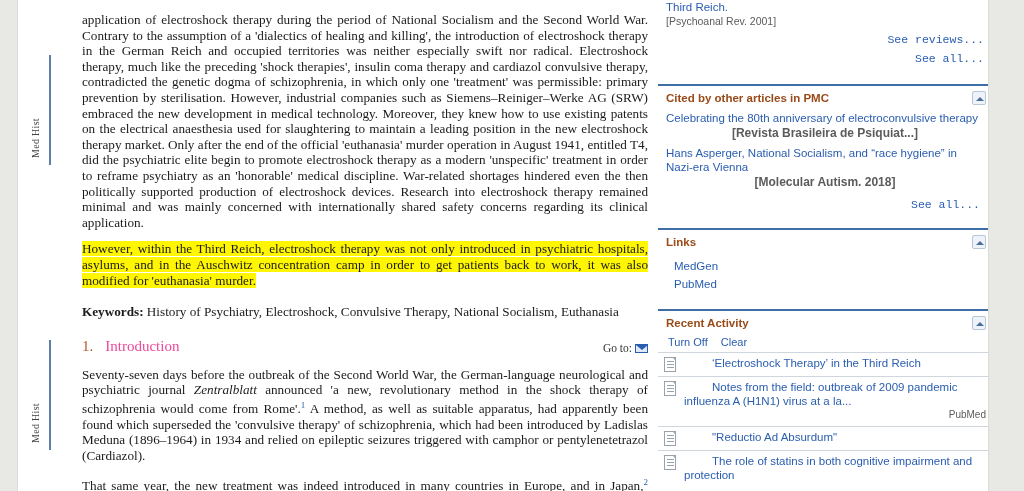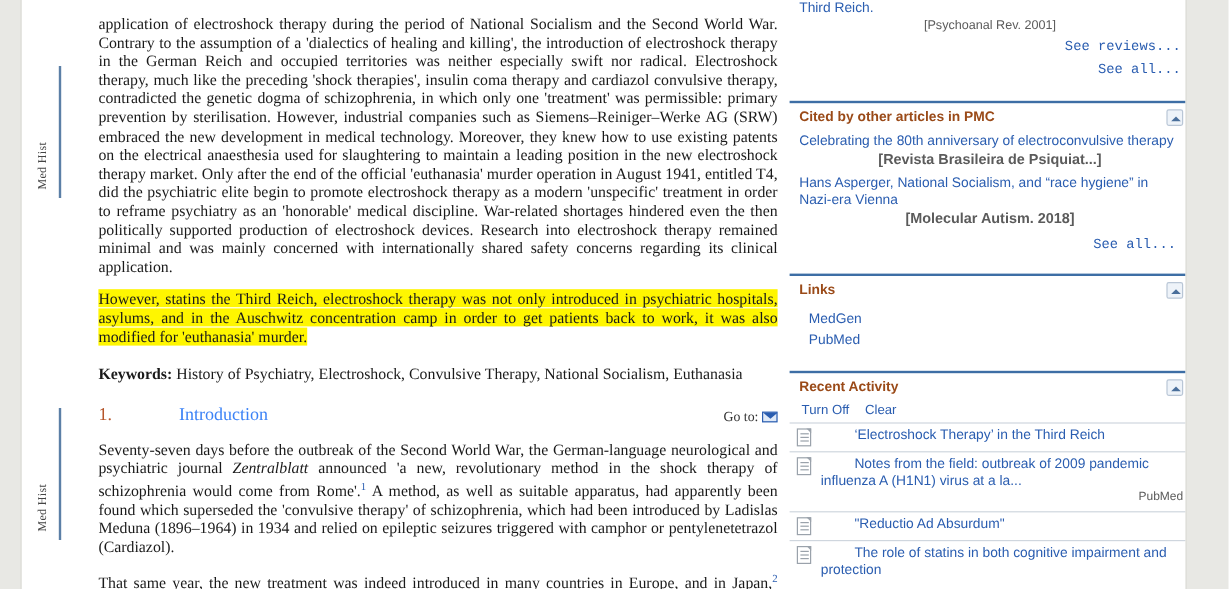--- a/index.html
+++ b/index.html
@@ -83,24 +83,23 @@
     margin: 14px 0 12px 0;
     position: relative;
   }
   .sec-num {
     color: #b5552a;
     font-size: 15px;
     font-family: "Liberation Serif", serif;
     margin-right: 12px;
   }
   .sec-title {
-    color: #3b82f6;
+    color: #ec4899;
     font-size: 15px;
     font-family: "Liberation Serif", serif;
-    margin-left: 44px;
   }
   .goto {
     position: absolute;
     right: 0;
     bottom: 1px;
     font-size: 11.5px;
     color: #333;
     font-family: "Liberation Serif", serif;
     white-space: nowrap;
   }
@@ -274,42 +273,42 @@
     <div class="vert-rule" style="top:55px; height:110px;"></div>
     <div class="vert-label" style="top:158px;">Med Hist</div>
     <div class="vert-rule" style="top:340px; height:110px;"></div>
     <div class="vert-label" style="top:443px;">Med Hist</div>
   </div>
 
   <div class="article">
 
     <p class="p-first">application of electroshock therapy during the period of National Socialism and the Second World War. Contrary to the assumption of a 'dialectics of healing and killing', the introduction of electroshock therapy in the German Reich and occupied territories was neither especially swift nor radical. Electroshock therapy, much like the preceding 'shock therapies', insulin coma therapy and cardiazol convulsive therapy, contradicted the genetic dogma of schizophrenia, in which only one 'treatment' was permissible: primary prevention by sterilisation. However, industrial companies such as Siemens–Reiniger–Werke AG (SRW) embraced the new development in medical technology. Moreover, they knew how to use existing patents on the electrical anaesthesia used for slaughtering to maintain a leading position in the new electroshock therapy market. Only after the end of the official 'euthanasia' murder operation in August 1941, entitled T4, did the psychiatric elite begin to promote electroshock therapy as a modern 'unspecific' treatment in order to reframe psychiatry as an 'honorable' medical discipline. War-related shortages hindered even the then politically supported production of electroshock devices. Research into electroshock therapy remained minimal and was mainly concerned with internationally shared safety concerns regarding its clinical application.</p>
 
-    <p><span class="hl">However, statins the Third Reich, electroshock therapy was not only introduced in psychiatric hospitals, asylums, and in the Auschwitz concentration camp in order to get patients back to work, it was also modified for 'euthanasia' murder.</span></p>
+    <p><span class="hl">However, within the Third Reich, electroshock therapy was not only introduced in psychiatric hospitals, asylums, and in the Auschwitz concentration camp in order to get patients back to work, it was also modified for 'euthanasia' murder.</span></p>
 
     <p class="kw-line"><span class="kw-label">Keywords:</span> <span>History of Psychiatry, Electroshock, Convulsive Therapy, National Socialism, Euthanasia</span></p>
 
     <div class="section-head">
       <span class="sec-num">1.</span>
       <span class="sec-title">Introduction</span>
       <span class="goto"><span>Go to:</span><span class="env"></span></span>
     </div>
 
     <p><span>Seventy-seven days before the outbreak of the Second World War, the German-language neurological and psychiatric journal </span><span class="ital">Zentralblatt</span><span> announced 'a new, revolutionary method in the shock therapy of schizophrenia would come from Rome'.</span><a class="sup" href="#">1</a><span> A method, as well as suitable apparatus, had apparently been found which superseded the 'convulsive therapy' of schizophrenia, which had been introduced by Ladislas Meduna (1896–1964) in 1934 and relied on epileptic seizures triggered with camphor or pentylenetetrazol (Cardiazol).</span></p>
 
     <p><span>That same year, the new treatment was indeed introduced in many countries in Europe, and in Japan,</span><a class="sup" href="#">2</a><span> Latin America and the USA.</span><a class="sup" href="#">3</a><span> With regards to Europe, however, it is assumed that National Socialism</span></p>
 
   </div>
 
   <div class="sidebar">
 
     <div class="sb-block">
       <div class="sb-top-partial">
         <a href="#">Third Reich.</a>
-        <span class="src" style="display:block;text-align:center;color:#5b5b5b;font-size:10.5px;">[Psychoanal Rev. 2001]</span>
+        <span class="src" style="display:block;text-align:left;color:#5b5b5b;font-size:10.5px;">[Psychoanal Rev. 2001]</span>
       </div>
       <a class="right-link" href="#">See reviews...</a>
       <a class="right-link" href="#">See all...</a>
     </div>
 
     <div class="sb-block" style="margin-top:16px;">
       <div class="sb-head">
         <span>Cited by other articles in PMC</span>
         <span class="sb-toggle"></span>
       </div>

